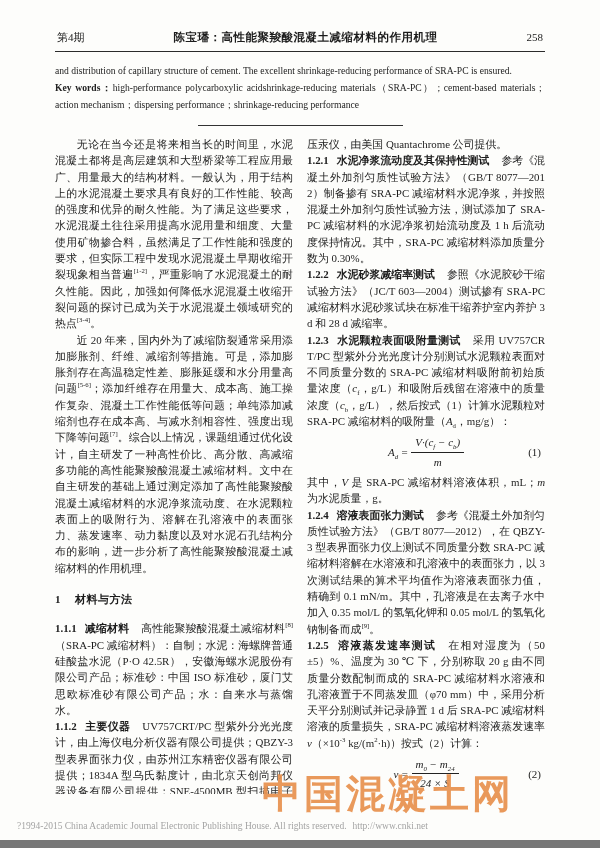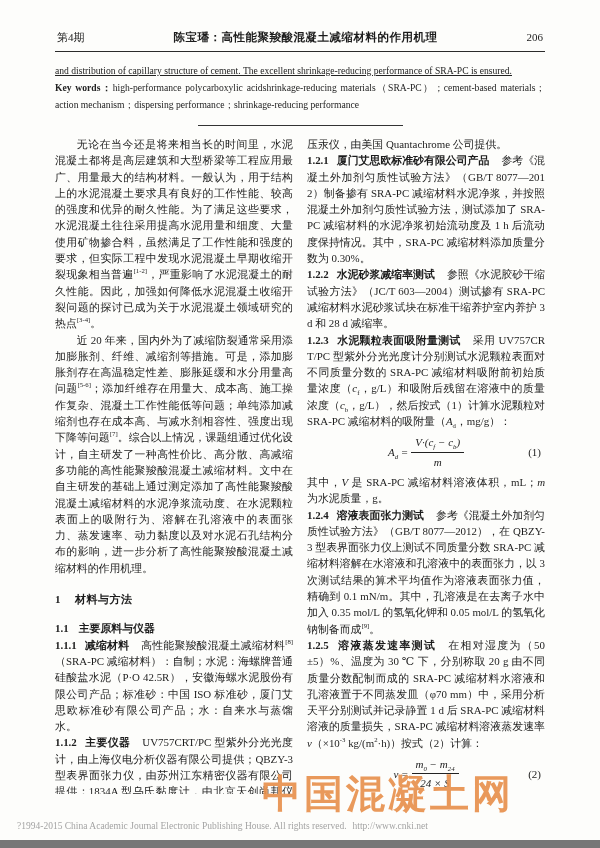--- a/index.html
+++ b/index.html
@@ -61,61 +61,58 @@
   .footer .f-url{margin-left:6px;}
 </style>
 </head>
 <body>
 
 <div class="page">
 
   <div class="header">
     <span>第4期</span>
     <span class="h-title">陈宝璠：高性能聚羧酸混凝土减缩材料的作用机理</span>
-    <span>206</span>
+    <span>258</span>
   </div>
 
   <div class="abstract">
-    <p style="margin:0;text-decoration:underline;">and distribution of capillary structure of cement. The excellent shrinkage-reducing performance of SRA-PC is ensured.</p>
+    <p style="margin:0;">and distribution of capillary structure of cement. The excellent shrinkage-reducing performance of SRA-PC is ensured.</p>
     <p style="margin:0;">
       <span class="kw-label">Key words：</span><span>high-performance polycarboxylic acidshrinkage-reducing materials（SRA-PC）；cement-based materials；action mechanism；dispersing performance；shrinkage-reducing performance</span>
     </p>
   </div>
 
   <hr class="divider">
 
   <div class="columns">
 
     <div class="col">
       <p class="indent">无论在当今还是将来相当长的时间里，水泥混凝土都将是高层建筑和大型桥梁等工程应用最广、用量最大的结构材料。一般认为，用于结构上的水泥混凝土要求具有良好的工作性能、较高的强度和优异的耐久性能。为了满足这些要求，水泥混凝土往往采用提高水泥用量和细度、大量使用矿物掺合料，虽然满足了工作性能和强度的要求，但实际工程中发现水泥混凝土早期收缩开裂现象相当普遍<sup>[1-2]</sup>，严重影响了水泥混凝土的耐久性能。因此，加强如何降低水泥混凝土收缩开裂问题的探讨已成为关于水泥混凝土领域研究的热点<sup>[3-4]</sup>。</p>
       <p class="indent">近 20 年来，国内外为了减缩防裂通常采用添加膨胀剂、纤维、减缩剂等措施。可是，添加膨胀剂存在高温稳定性差、膨胀延缓和水分用量高问题<sup>[5-6]</sup>；添加纤维存在用量大、成本高、施工操作复杂、混凝土工作性能低等问题；单纯添加减缩剂也存在成本高、与减水剂相容性、强度出现下降等问题<sup>[7]</sup>。综合以上情况，课题组通过优化设计，自主研发了一种高性价比、高分散、高减缩多功能的高性能聚羧酸混凝土减缩材料。文中在自主研发的基础上通过测定添加了高性能聚羧酸混凝土减缩材料的水泥净浆流动度、在水泥颗粒表面上的吸附行为、溶解在孔溶液中的表面张力、蒸发速率、动力黏度以及对水泥石孔结构分布的影响，进一步分析了高性能聚羧酸混凝土减缩材料的作用机理。</p>
 
       <div class="sec-h">
         <span class="sec-num">1</span><span>材料与方法</span>
       </div>
 
-      <p class="sub-h">
-        <span class="sh-num">1.1</span><span>主要原料与仪器</span>
-      </p>
 
       <p class="runin">
         <span class="ri-num">1.1.1</span><span class="ri-title">减缩材料</span><span>高性能聚羧酸混凝土减缩材料<sup>[8]</sup>（SRA-PC 减缩材料）：自制；水泥：海螺牌普通硅酸盐水泥（P·O 42.5R），安徽海螺水泥股份有限公司产品；标准砂：中国 ISO 标准砂，厦门艾思欧标准砂有限公司产品；水：自来水与蒸馏水。</span>
       </p>
 
       <p class="runin">
         <span class="ri-num">1.1.2</span><span class="ri-title">主要仪器</span><span>UV757CRT/PC 型紫外分光光度计，由上海仪电分析仪器有限公司提供；QBZY-3 型表界面张力仪，由苏州江东精密仪器有限公司提供；1834A 型乌氏黏度计，由北京天创尚邦仪器设备有限公司提供；SNE-4500MB 型扫描电子显微镜（SEM），由德国 Leica 公司提供；PoreMaster Macro</span>
       </p>
     </div>
 
     <div class="col">
       <p>压汞仪，由美国 Quantachrome 公司提供。</p>
 
 
       <p class="runin">
-        <span class="ri-num">1.2.1</span><span class="ri-title">厦门艾思欧标准砂有限公司产品</span><span>参考《混凝土外加剂匀质性试验方法》（GB/T 8077—2012）制备掺有 SRA-PC 减缩材料水泥净浆，并按照混凝土外加剂匀质性试验方法，测试添加了 SRA-PC 减缩材料的水泥净浆初始流动度及 1 h 后流动度保持情况。其中，SRA-PC 减缩材料添加质量分数为 0.30%。</span>
+        <span class="ri-num">1.2.1</span><span class="ri-title">水泥净浆流动度及其保持性测试</span><span>参考《混凝土外加剂匀质性试验方法》（GB/T 8077—2012）制备掺有 SRA-PC 减缩材料水泥净浆，并按照混凝土外加剂匀质性试验方法，测试添加了 SRA-PC 减缩材料的水泥净浆初始流动度及 1 h 后流动度保持情况。其中，SRA-PC 减缩材料添加质量分数为 0.30%。</span>
       </p>
 
       <p class="runin">
         <span class="ri-num">1.2.2</span><span class="ri-title">水泥砂浆减缩率测试</span><span>参照《水泥胶砂干缩试验方法》（JC/T 603—2004）测试掺有 SRA-PC 减缩材料水泥砂浆试块在标准干缩养护室内养护 3 d 和 28 d 减缩率。</span>
       </p>
 
       <p class="runin">
         <span class="ri-num">1.2.3</span><span class="ri-title">水泥颗粒表面吸附量测试</span><span>采用 UV757CRT/PC 型紫外分光光度计分别测试水泥颗粒表面对不同质量分数的 SRA-PC 减缩材料吸附前初始质量浓度（<i>c</i><sub>f</sub>，g/L）和吸附后残留在溶液中的质量浓度（<i>c</i><sub>b</sub>，g/L），然后按式（1）计算水泥颗粒对 SRA-PC 减缩材料的吸附量（<i>A</i><sub>d</sub>，mg/g）：</span>
       </p>
 

